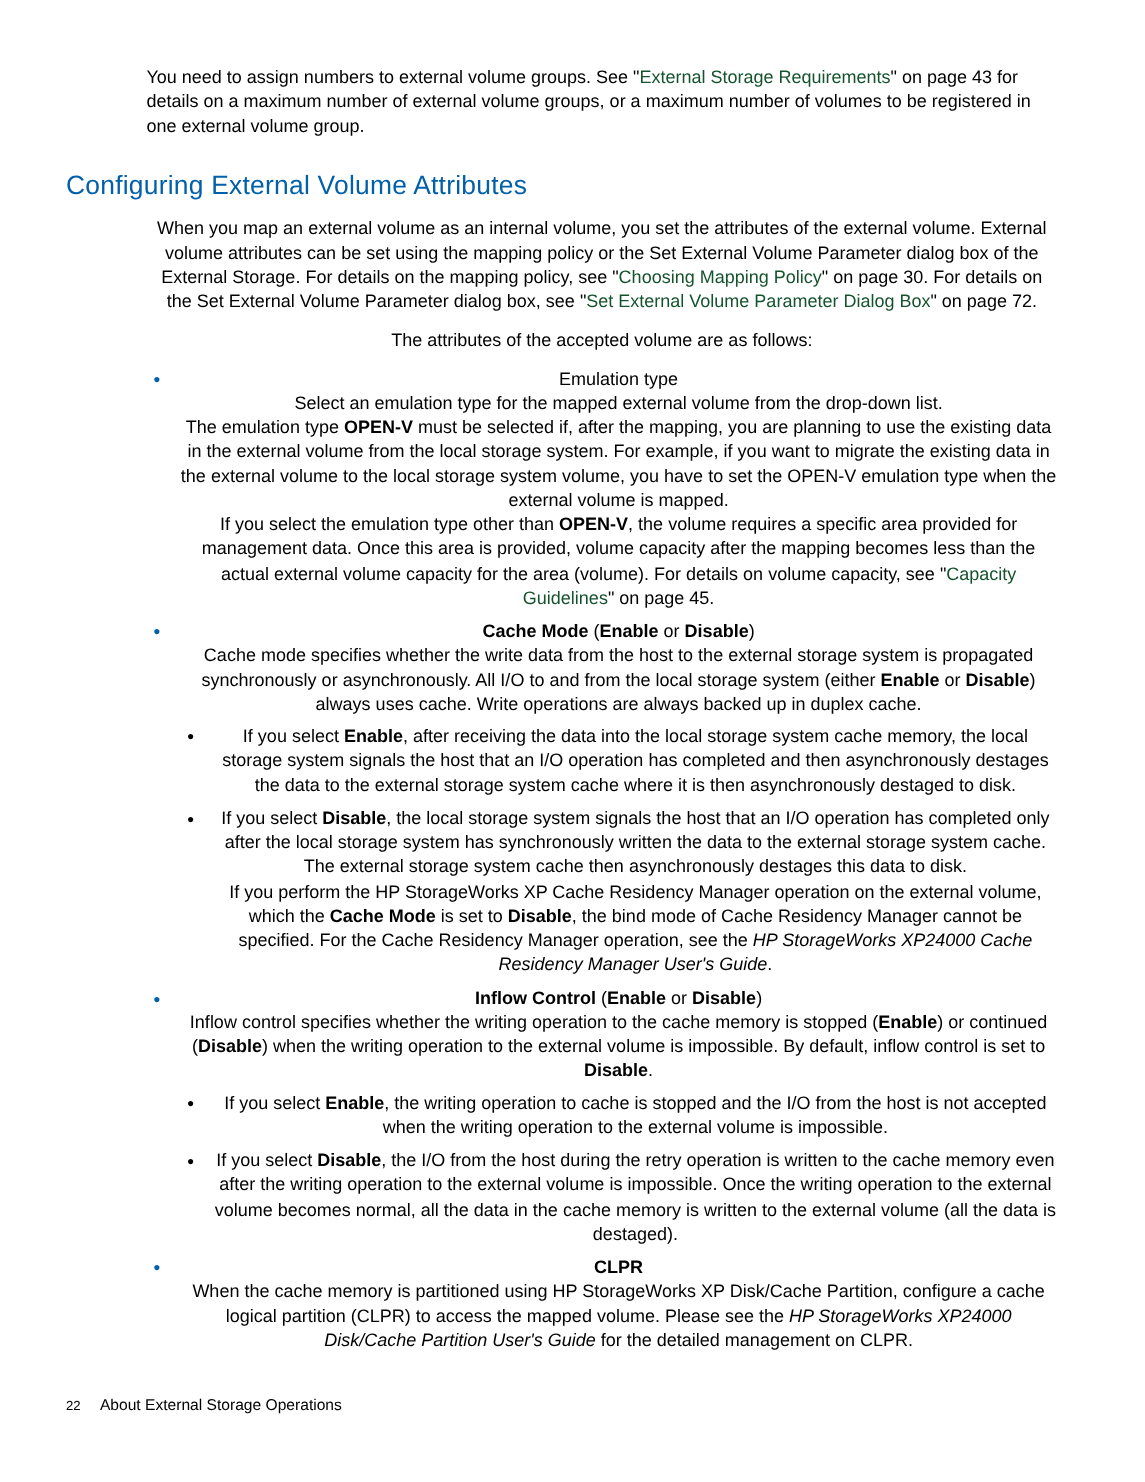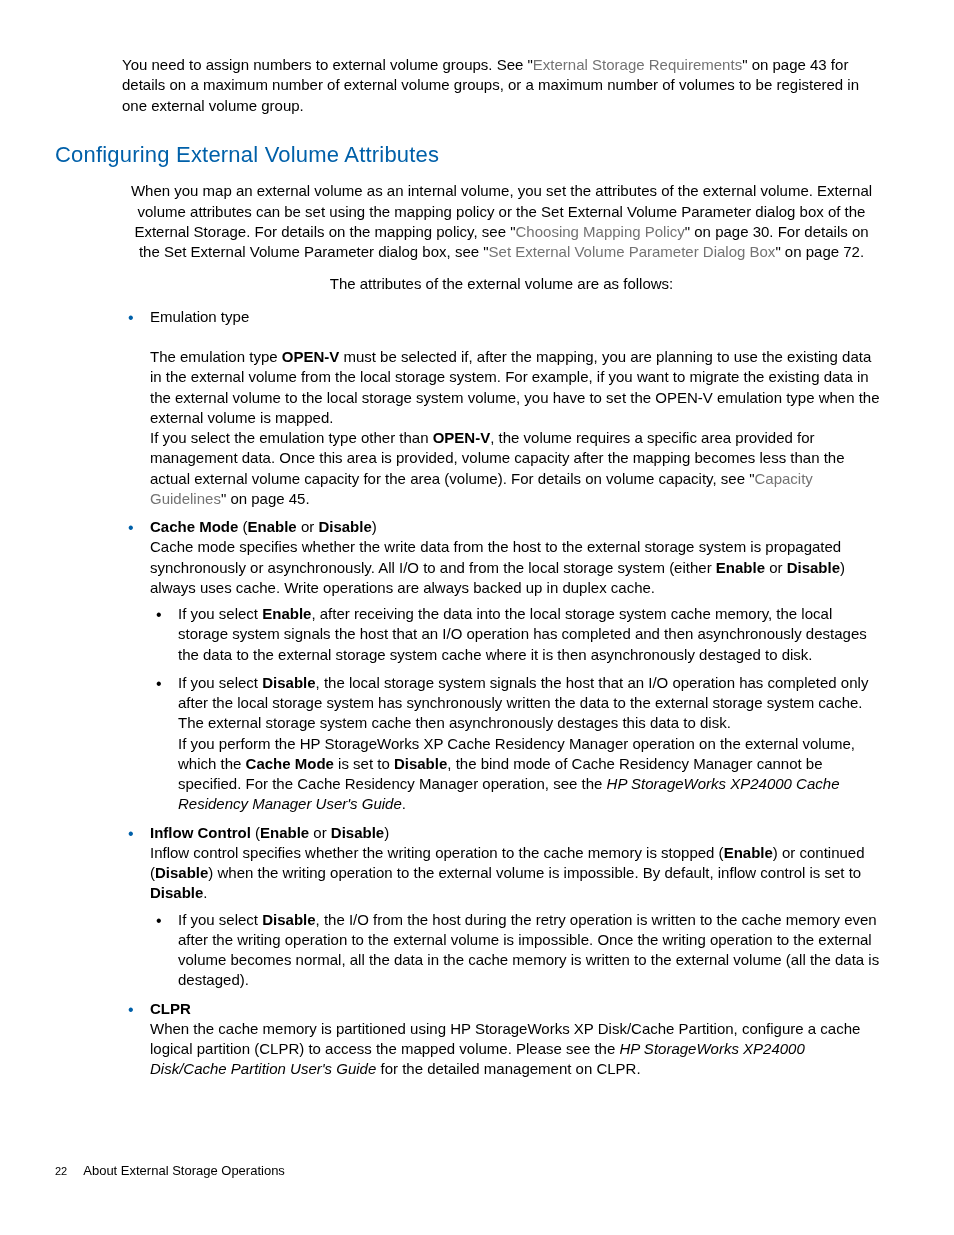--- a/index.html
+++ b/index.html
@@ -25,30 +25,31 @@
     color: #0060a9;
     margin-bottom: 12px;
     letter-spacing: 0.2px;
   }
   .body-para {
     margin-left: 67px;
     margin-right: 18px;
     margin-bottom: 12px;
     text-align: center;
   }
-  .link { color: #737373; }
+  .link { color: #14532d; }
   ul.level1 {
     list-style: none;
     margin-left: 67px;
     margin-right: 18px;
   }
   ul.level1 > li {
     position: relative;
     padding-left: 28px;
     margin-bottom: 8px;
+    text-align: center;
   }
   ul.level1 > li::before {
     content: "•";
     position: absolute;
     left: 6px;
     top: 0;
     color: #0060a9;
     font-size: 16px;
   }
   ul.level2 {
@@ -84,27 +85,27 @@
 <p class="intro-para">
   <span>You need to assign numbers to external volume groups. See "</span><span class="link">External Storage Requirements</span><span>" on page 43 for details on a maximum number of external volume groups, or a maximum number of volumes to be registered in one external volume group.</span>
 </p>
 
 <h2 class="section-heading">Configuring External Volume Attributes</h2>
 
 <p class="body-para">
   <span>When you map an external volume as an internal volume, you set the attributes of the external volume. External volume attributes can be set using the mapping policy or the Set External Volume Parameter dialog box of the External Storage. For details on the mapping policy, see "</span><span class="link">Choosing Mapping Policy</span><span>" on page 30. For details on the Set External Volume Parameter dialog box, see "</span><span class="link">Set External Volume Parameter Dialog Box</span><span>" on page 72.</span>
 </p>
 
-<p class="body-para">The attributes of the external volume are as follows:</p>
+<p class="body-para">The attributes of the accepted volume are as follows:</p>
 
 <ul class="level1">
 
   <li>
     <span>Emulation type</span><br>
-    <br>
+    <span>Select an emulation type for the mapped external volume from the drop-down list.</span><br>
     <span>The emulation type </span><span class="bold">OPEN-V</span><span> must be selected if, after the mapping, you are planning to use the existing data in the external volume from the local storage system. For example, if you want to migrate the existing data in the external volume to the local storage system volume, you have to set the OPEN-V emulation type when the external volume is mapped.</span><br>
     <span>If you select the emulation type other than </span><span class="bold">OPEN-V</span><span>, the volume requires a specific area provided for management data. Once this area is provided, volume capacity after the mapping becomes less than the actual external volume capacity for the area (volume). For details on volume capacity, see "</span><span class="link">Capacity Guidelines</span><span>" on page 45.</span>
   </li>
 
   <li>
     <span class="bold">Cache Mode</span><span> (</span><span class="bold">Enable</span><span> or </span><span class="bold">Disable</span><span>)</span><br>
     <span>Cache mode specifies whether the write data from the host to the external storage system is propagated synchronously or asynchronously. All I/O to and from the local storage system (either </span><span class="bold">Enable</span><span> or </span><span class="bold">Disable</span><span>) always uses cache. Write operations are always backed up in duplex cache.</span>
     <ul class="level2">
       <li>
         <span>If you select </span><span class="bold">Enable</span><span>, after receiving the data into the local storage system cache memory, the local storage system signals the host that an I/O operation has completed and then asynchronously destages the data to the external storage system cache where it is then asynchronously destaged to disk.</span>
@@ -114,20 +115,23 @@
         <span>If you perform the HP StorageWorks XP Cache Residency Manager operation on the external volume, which the </span><span class="bold">Cache Mode</span><span> is set to </span><span class="bold">Disable</span><span>, the bind mode of Cache Residency Manager cannot be specified. For the Cache Residency Manager operation, see the </span><span class="italic">HP StorageWorks XP24000 Cache Residency Manager User's Guide</span><span>.</span>
       </li>
     </ul>
   </li>
 
   <li>
     <span class="bold">Inflow Control</span><span> (</span><span class="bold">Enable</span><span> or </span><span class="bold">Disable</span><span>)</span><br>
     <span>Inflow control specifies whether the writing operation to the cache memory is stopped (</span><span class="bold">Enable</span><span>) or continued (</span><span class="bold">Disable</span><span>) when the writing operation to the external volume is impossible. By default, inflow control is set to </span><span class="bold">Disable</span><span>.</span>
     <ul class="level2">
       <li>
+        <span>If you select </span><span class="bold">Enable</span><span>, the writing operation to cache is stopped and the I/O from the host is not accepted when the writing operation to the external volume is impossible.</span>
+      </li>
+      <li>
         <span>If you select </span><span class="bold">Disable</span><span>, the I/O from the host during the retry operation is written to the cache memory even after the writing operation to the external volume is impossible. Once the writing operation to the external volume becomes normal, all the data in the cache memory is written to the external volume (all the data is destaged).</span>
       </li>
     </ul>
   </li>
 
   <li>
     <span class="bold">CLPR</span><br>
     <span>When the cache memory is partitioned using HP StorageWorks XP Disk/Cache Partition, configure a cache logical partition (CLPR) to access the mapped volume. Please see the </span><span class="italic">HP StorageWorks XP24000 Disk/Cache Partition User's Guide</span><span> for the detailed management on CLPR.</span>
   </li>
 

